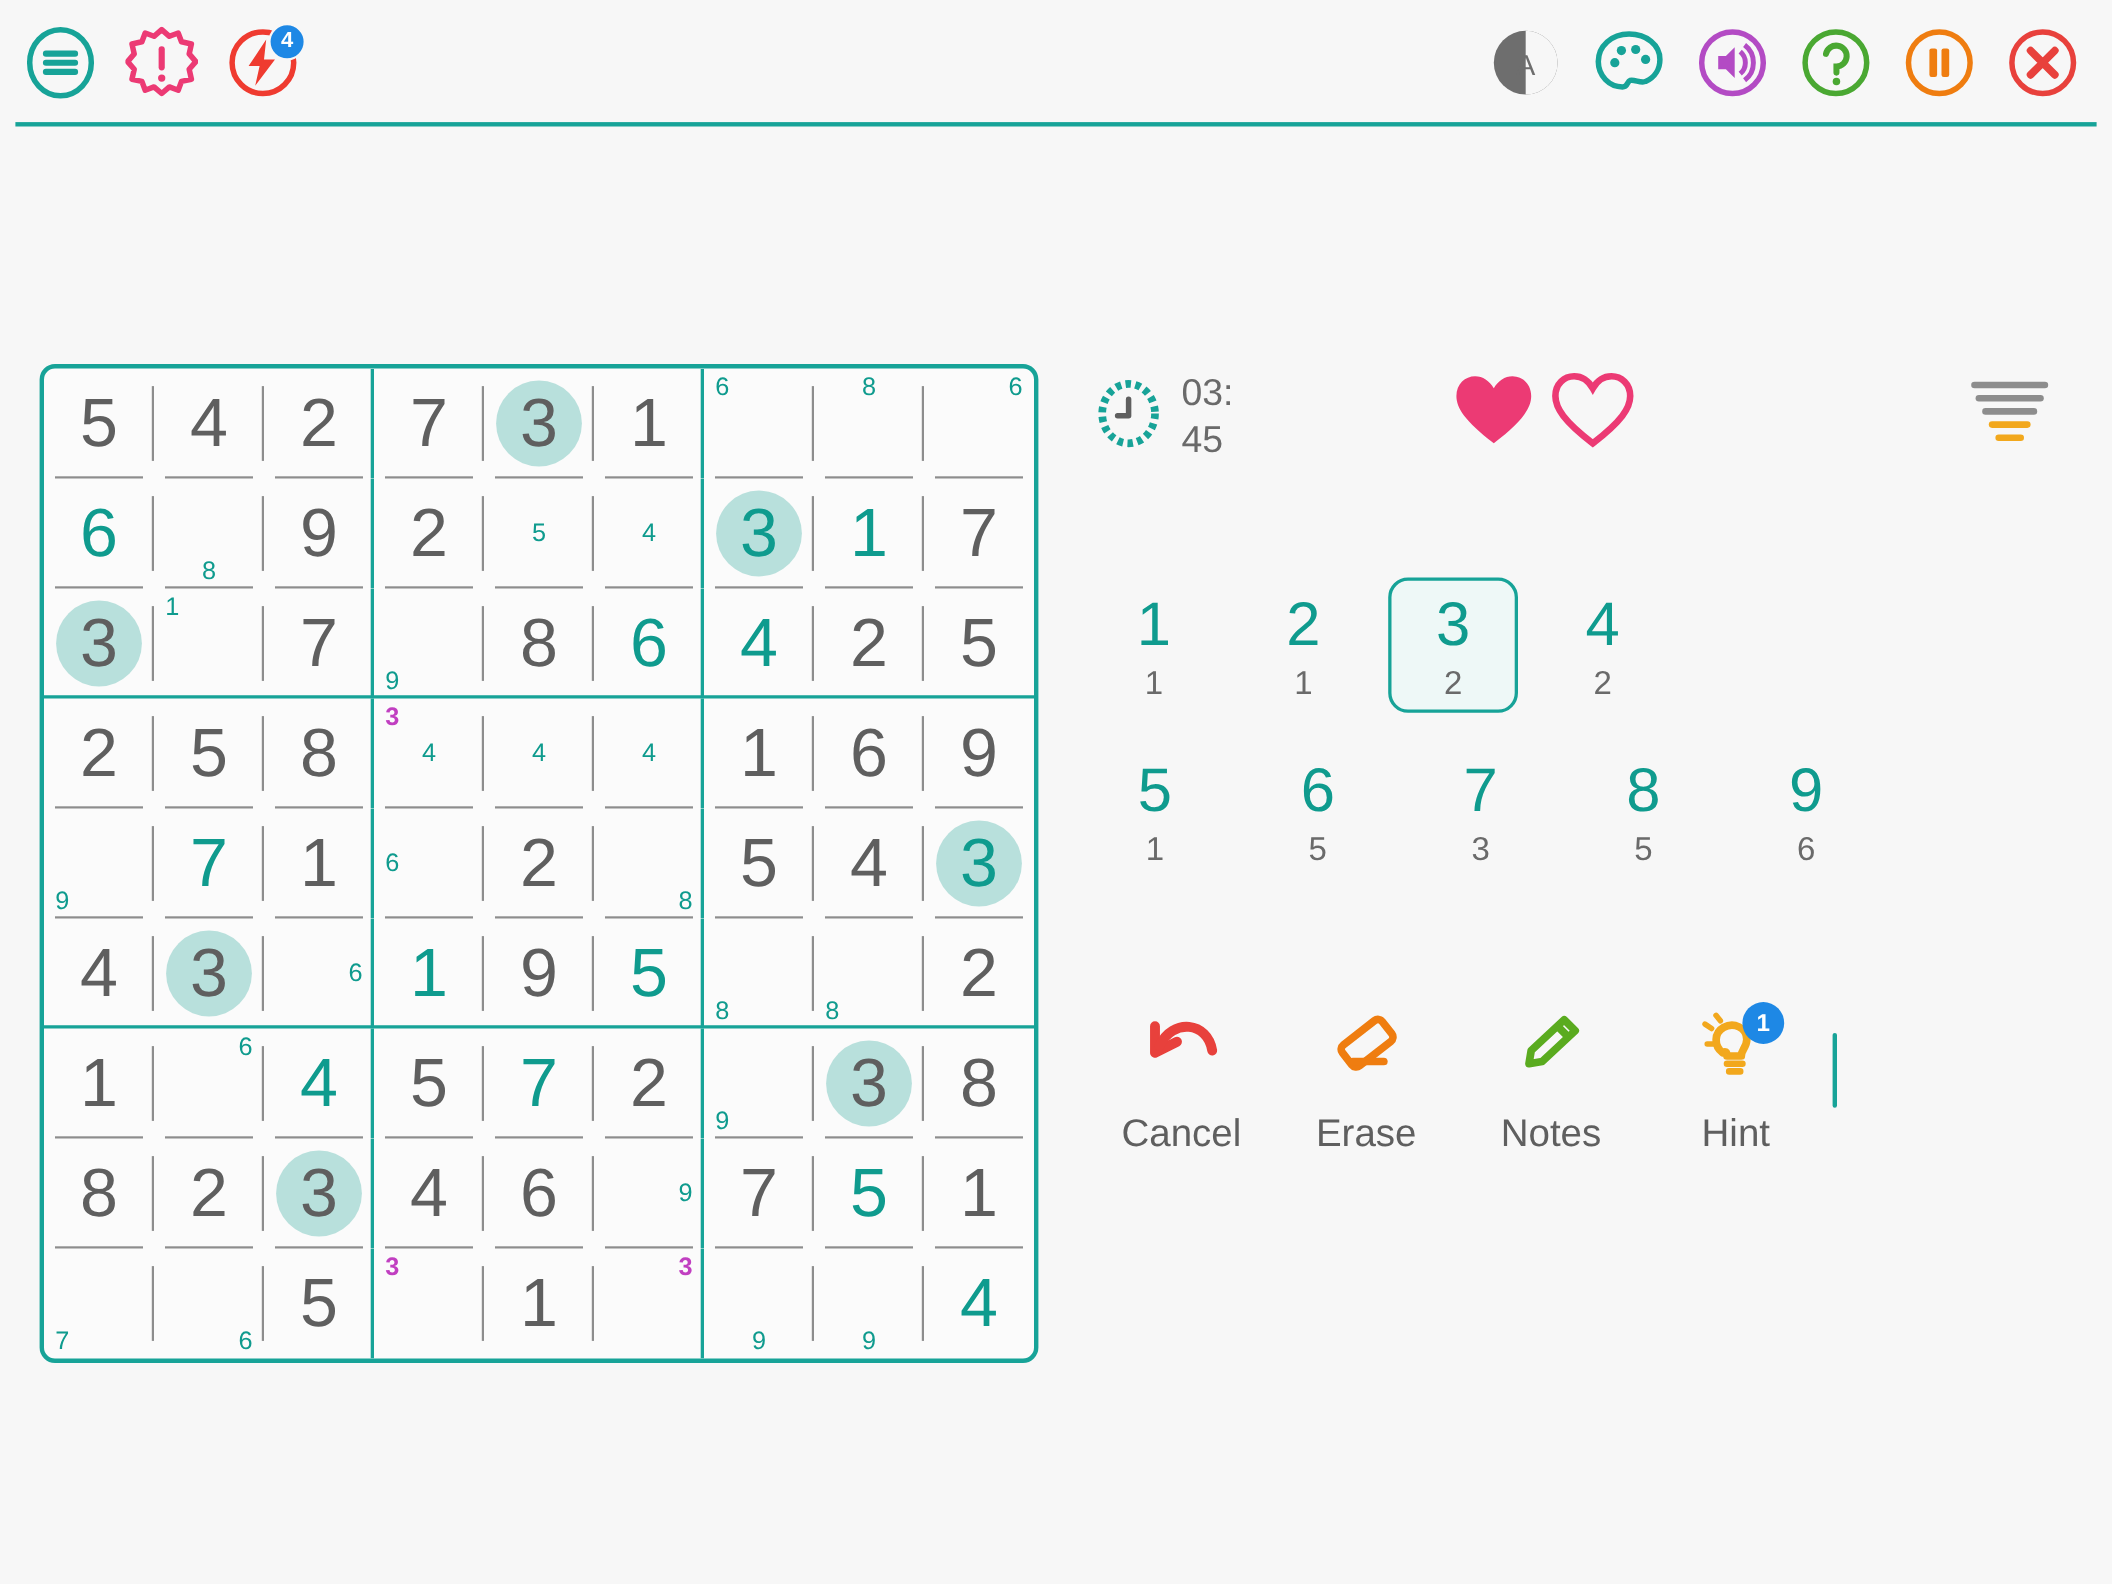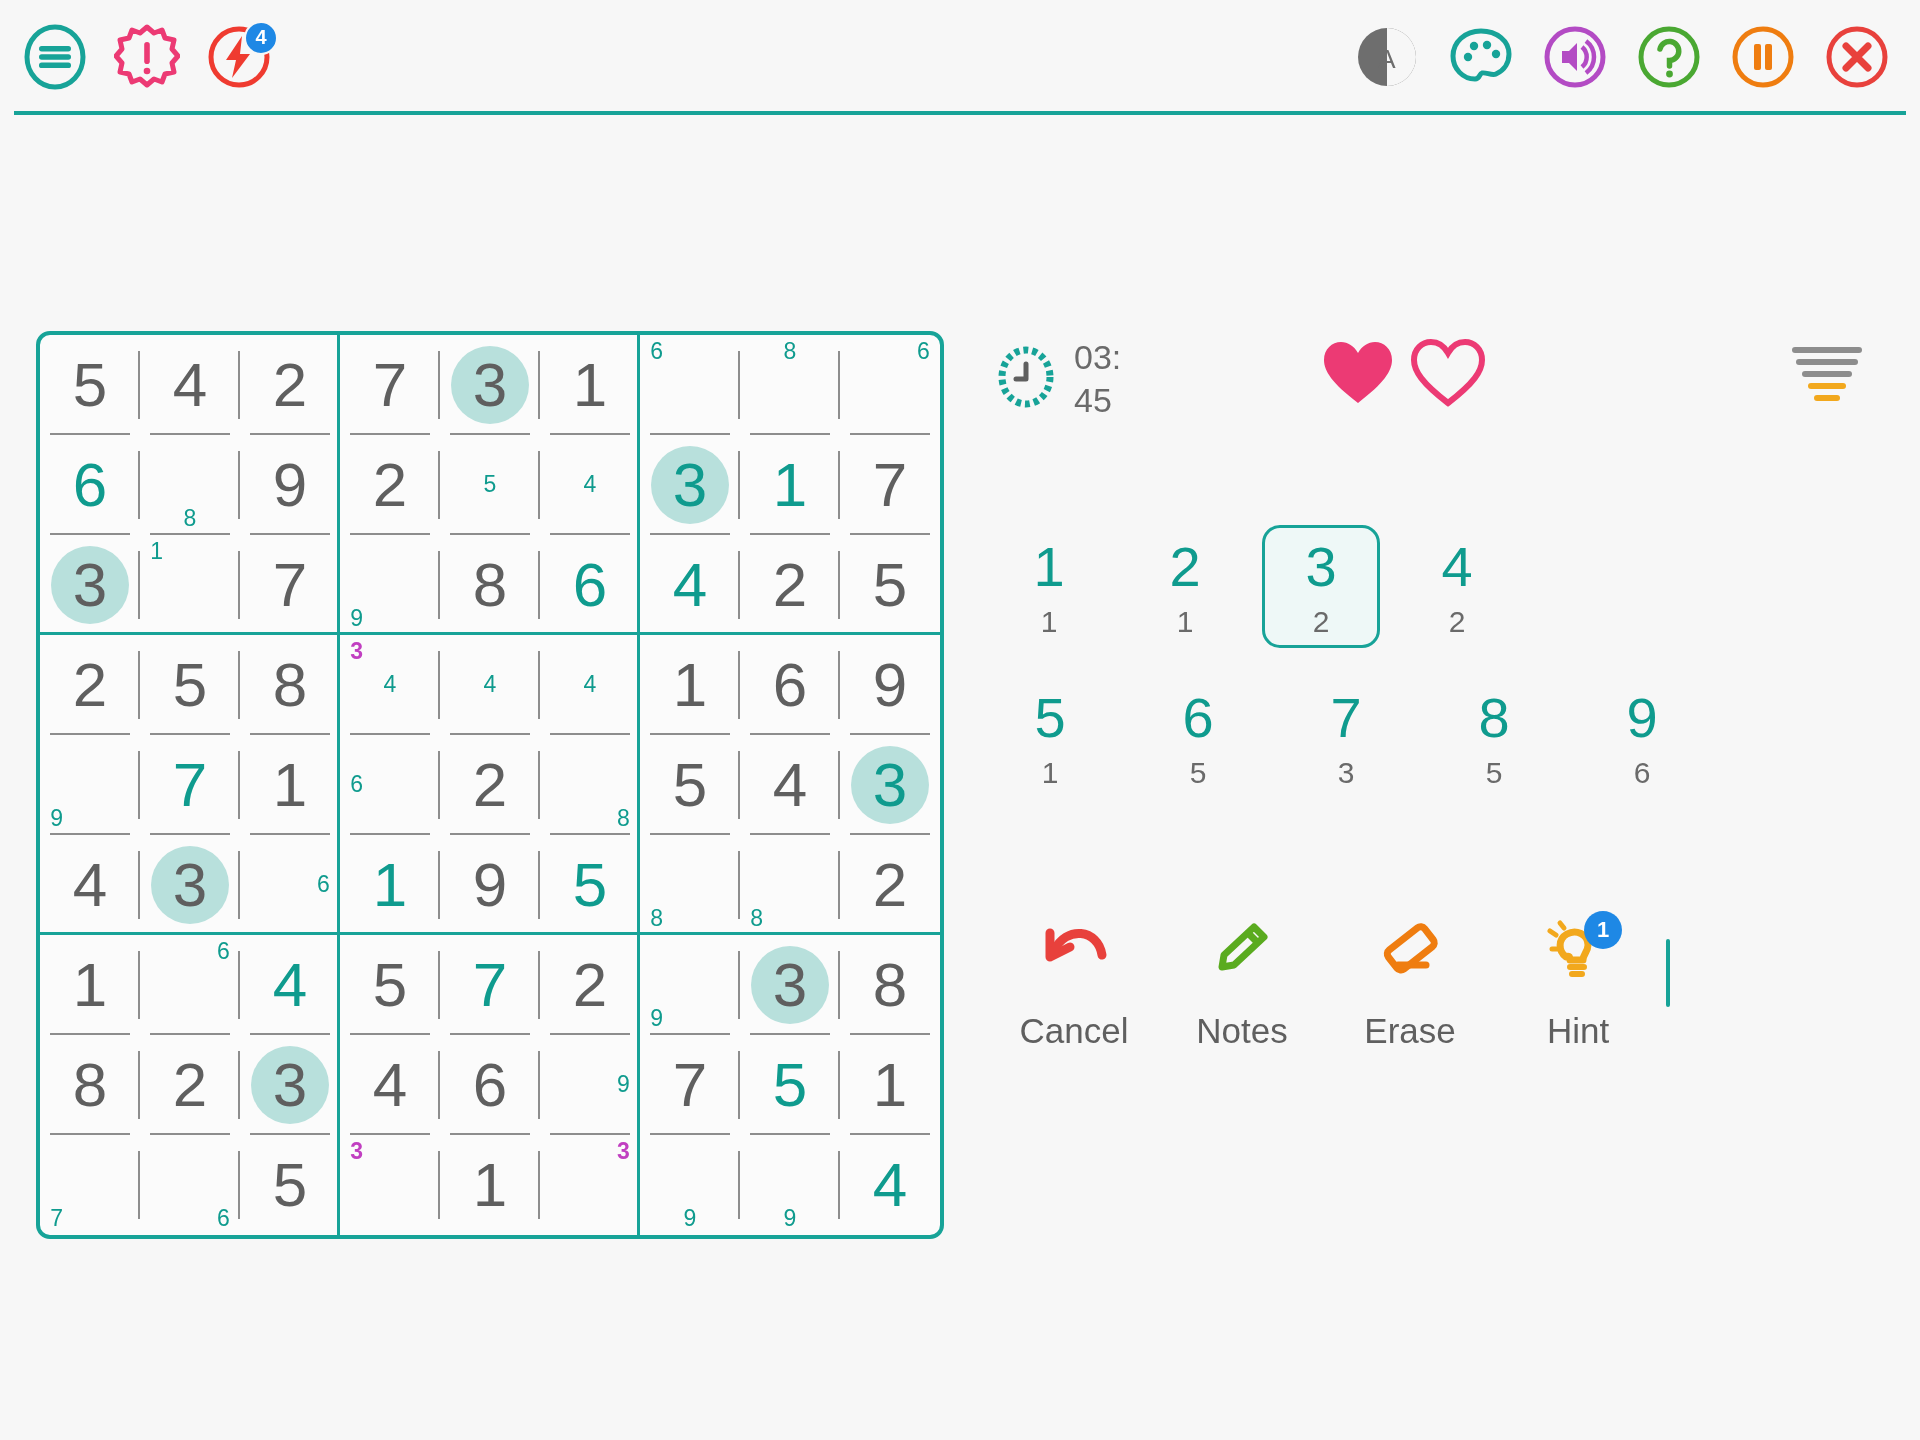--- a/index.html
+++ b/index.html
@@ -842,31 +842,31 @@
   <div id="actions">
       <div class="act">
         <div class="glyph"><svg xmlns="http://www.w3.org/2000/svg" viewBox="0 0 76 66" width="76" height="66">
             <path d="M14 16 L14 40 M14 40 L34 30" fill="none" stroke="#e8413c" stroke-width="9" stroke-linecap="round" stroke-linejoin="round"></path>
             <path d="M18 34 C30 8 62 12 66 38" fill="none" stroke="#e8413c" stroke-width="9" stroke-linecap="round"></path>
           </svg></div>
         <div class="lbl">Cancel</div>
       </div>
       <div class="act">
         <div class="glyph"><svg xmlns="http://www.w3.org/2000/svg" viewBox="0 0 76 66" width="76" height="66">
+            <rect x="16" y="20" width="46" height="24" rx="5" transform="rotate(-38 38 32)" fill="none" stroke="#ef7d10" stroke-width="7"></rect>
+            <path d="M26 48 L54 48" stroke="#ef7d10" stroke-width="7" stroke-linecap="round"></path>
+          </svg></div>
+        <div class="lbl">Erase</div>
+      </div>
+      <div class="act">
+        <div class="glyph"><svg xmlns="http://www.w3.org/2000/svg" viewBox="0 0 76 66" width="76" height="66">
             <path d="M18 50 L20 38 L50 10 L60 20 L30 48 Z" fill="none" stroke="#5aab1f" stroke-width="7" stroke-linejoin="round"></path>
             <path d="M44 16 L54 26" stroke="#5aab1f" stroke-width="7"></path>
           </svg></div>
         <div class="lbl">Notes</div>
-      </div>
-      <div class="act">
-        <div class="glyph"><svg xmlns="http://www.w3.org/2000/svg" viewBox="0 0 76 66" width="76" height="66">
-            <rect x="16" y="20" width="46" height="24" rx="5" transform="rotate(-38 38 32)" fill="none" stroke="#ef7d10" stroke-width="7"></rect>
-            <path d="M26 48 L54 48" stroke="#ef7d10" stroke-width="7" stroke-linecap="round"></path>
-          </svg></div>
-        <div class="lbl">Erase</div>
       </div>
       <div class="act">
         <div class="glyph"><svg xmlns="http://www.w3.org/2000/svg" viewBox="0 0 76 66" width="76" height="66">
             <path d="M26 40 C18 34 18 22 27 17 C36 12 48 17 48 28 C48 35 43 37 43 43 L30 43 C30 37 26 40 26 40 Z" fill="none" stroke="#f2a81d" stroke-width="7" stroke-linejoin="round"></path>
             <path d="M30 50 L44 50 M32 57 L42 57" stroke="#f2a81d" stroke-width="6" stroke-linecap="round"></path>
             <path d="M10 14 L16 18 M12 32 L19 32 M20 6 L24 11" stroke="#f2a81d" stroke-width="5" stroke-linecap="round"></path>
           </svg><div class="badge">1</div></div>
         <div class="lbl">Hint</div>
       </div>
       <div id="act-divider"></div>

